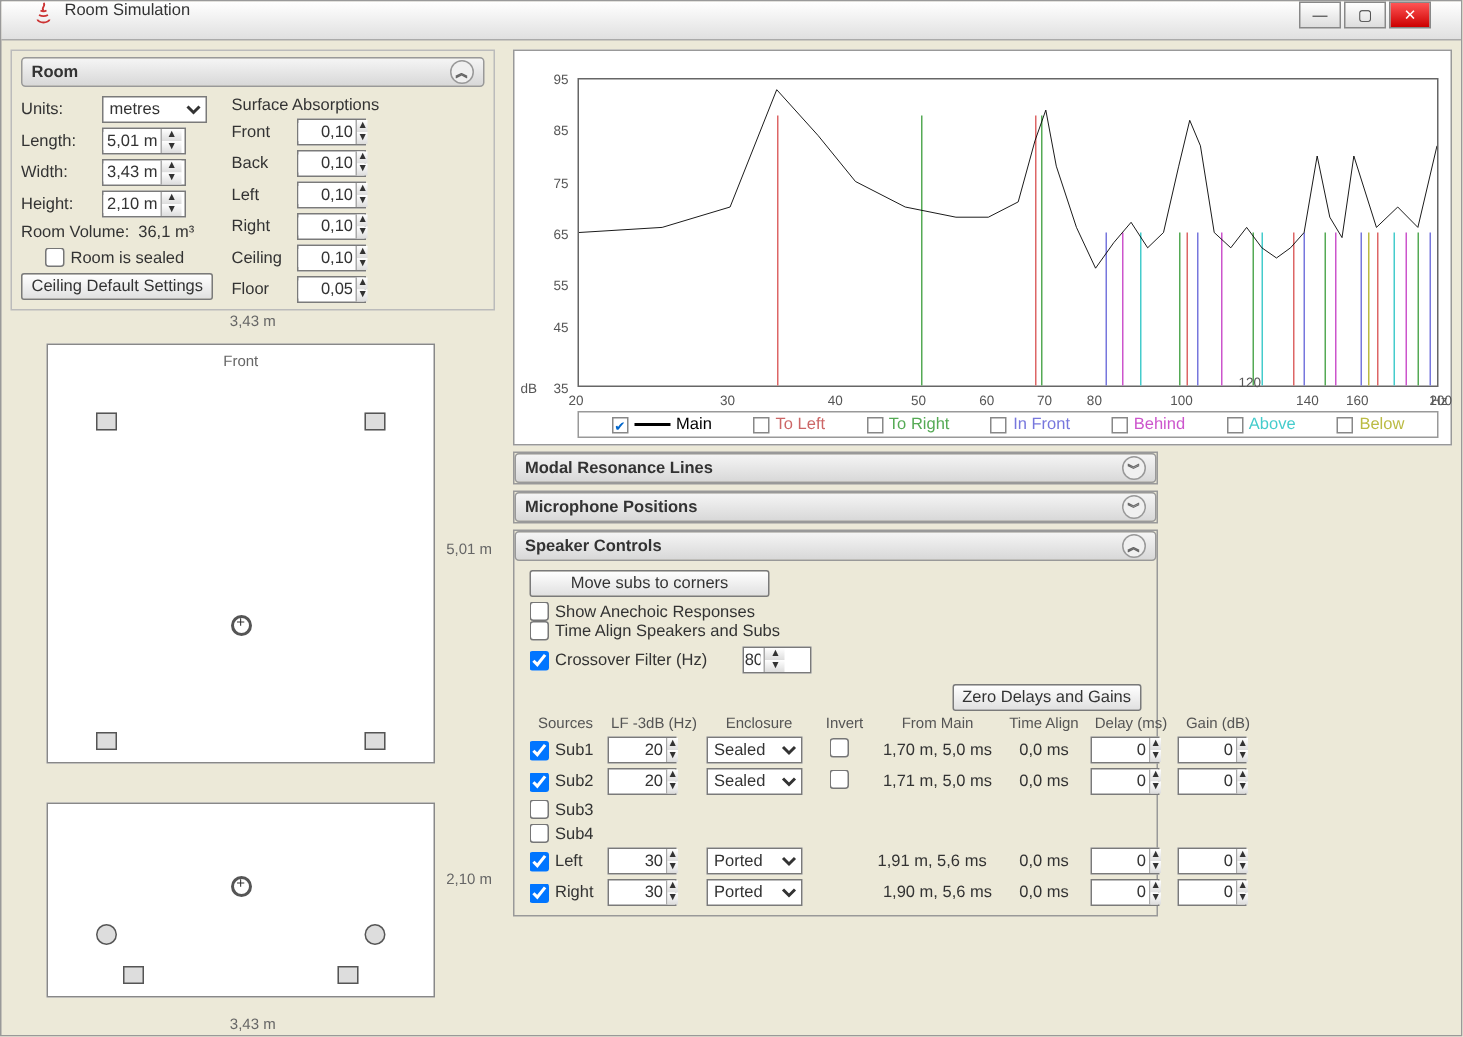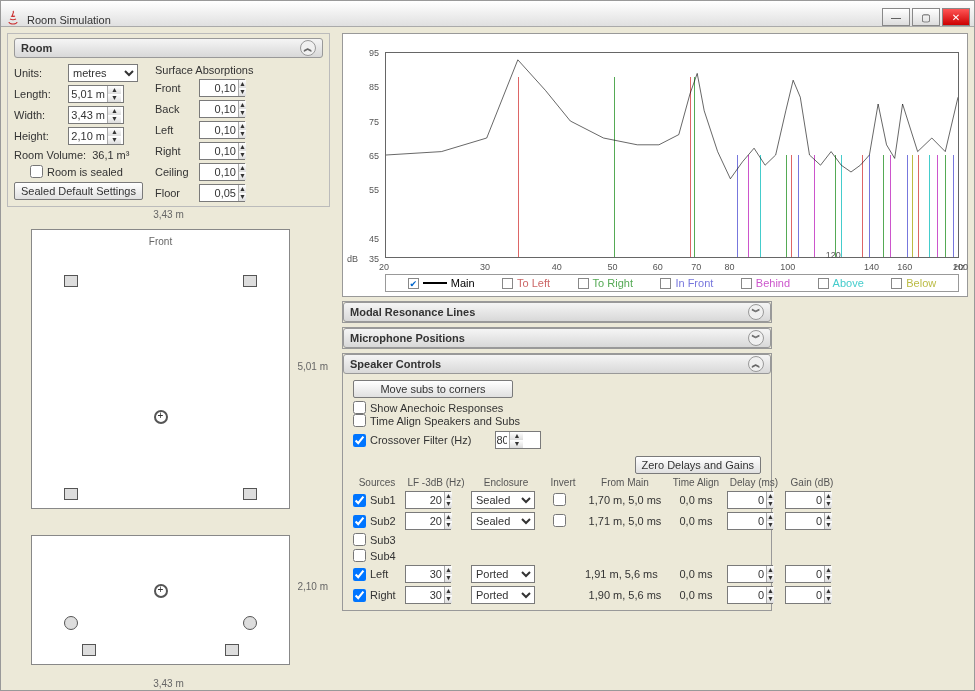--- a/index.html
+++ b/index.html
@@ -1,18 +1,18 @@
 <!DOCTYPE html>
 <html><head>
 <meta charset="utf-8">
 <style>
 *{box-sizing:border-box;margin:0;padding:0;font-family:Tahoma,Arial,sans-serif;font-size:11px;color:#333}
 body{background:#ece9d8;overflow:hidden}
 .window{width:975px;height:691px;background:#ece9d8;border:1px solid #999;position:relative}
-.titlebar{height:26px;background:linear-gradient(#fff,#e0e0e0);border-bottom:1px solid #aaa;display:flex;align-items:flex-end;padding:0 4px}
+.titlebar{height:26px;background:linear-gradient(#fff,#e0e0e0);border-bottom:1px solid #aaa;display:flex;align-items:flex-start;padding:0 20px}
 .titlebar .java-icon{width:16px;height:16px;margin-right:6px}
 .titlebar .title{flex:1}
 .winbtns{display:flex;gap:2px}
 .winbtn{width:28px;height:18px;border:1px solid #888;background:linear-gradient(#fff,#ddd);display:flex;align-items:center;justify-content:center;font-size:10px}
 .winbtn.close{background:linear-gradient(#f55,#c00);color:#fff}
 .body{display:flex;height:calc(100% - 26px)}
 .left{width:335px;padding:6px;display:flex;flex-direction:column;gap:4px}
 .right{flex:1;padding:6px;display:flex;flex-direction:column;gap:4px;overflow:hidden}
 .panel-hd{height:20px;background:linear-gradient(#f5f5f5,#d8d8d8);border:1px solid #999;border-radius:3px;display:flex;align-items:center;padding:0 6px;font-weight:bold;color:#333}
 .panel-hd .sp{flex:1}
@@ -105,21 +105,21 @@
                 </div>
             </div>
             <div style="display:flex;gap:6px;margin-top:4px">
               <span>Room Volume:</span>
               <span>36,1 m³</span>
             </div>
             <div class="chk" style="margin:4px 0 4px 16px">
               <input type="checkbox" style="">
                 <span>Room is sealed</span>
             </div>
-            <div class="btn">Sealed Default Settings</div>
+            <div class="btn">Ceiling Default Settings</div>
           </div>
           <div>
             <div style="margin-bottom:3px">Surface Absorptions</div>
             <div class="room-grid" style="grid-template-columns:40px 50px">
               <span>Front</span>
               <div class="spin" style="width:46px">
                   <input value="0,10" style="">
                   <div class="arrs">
                     <div class="arr">▲</div>
                     <div class="arr">▼</div>
@@ -260,21 +260,21 @@
             <div class="leg-item">
               <span class="leg-sw"></span>
               <span style="color: rgb(187, 187, 68);">Below</span>
             </div>
           </div>
       <div class="axis-lbl" style="left: 26px; top: 14px; position: absolute;">95</div>
           <div class="axis-lbl" style="left: 26px; top: 48.3333px; position: absolute;">85</div>
           <div class="axis-lbl" style="left: 26px; top: 82.6667px; position: absolute;">75</div>
           <div class="axis-lbl" style="left: 26px; top: 117px; position: absolute;">65</div>
           <div class="axis-lbl" style="left: 26px; top: 151.333px; position: absolute;">55</div>
-          <div class="axis-lbl" style="left: 26px; top: 200px; position: absolute;">45</div>
+          <div class="axis-lbl" style="left: 26px; top: 179px; position: absolute;">45</div>
           <div class="axis-lbl" style="left: 26px; top: 220px; position: absolute;">35</div>
           <div class="axis-lbl" style="bottom: 24px; left: 36px; position: absolute;">20</div>
           <div class="axis-lbl" style="bottom: 24px; left: 137.076px; position: absolute;">30</div>
           <div class="axis-lbl" style="bottom: 24px; left: 208.791px; position: absolute; text-align: right;">40</div>
           <div class="axis-lbl" style="bottom: 24px; left: 264.418px; position: absolute;">50</div>
           <div class="axis-lbl" style="bottom: 24px; left: 309.868px; position: absolute;">60</div>
           <div class="axis-lbl" style="bottom: 24px; left: 348.295px; position: absolute;">70</div>
           <div class="axis-lbl" style="bottom: 24px; left: 381.582px; position: absolute;">80</div>
           <div class="axis-lbl" style="bottom: 24px; left: 437.209px; position: absolute;">100</div>
           <div class="axis-lbl" style="bottom: 36px; left: 482.659px; position: absolute;">120</div>

